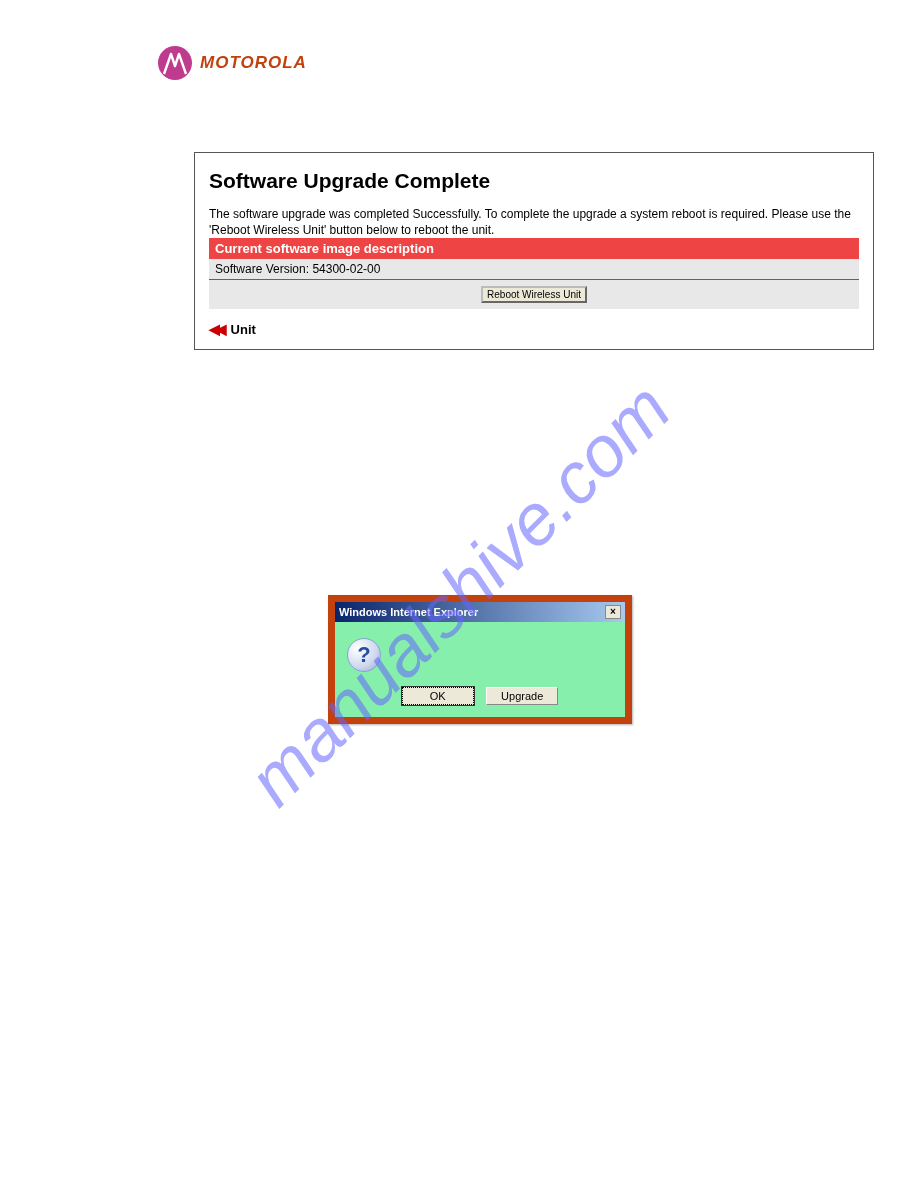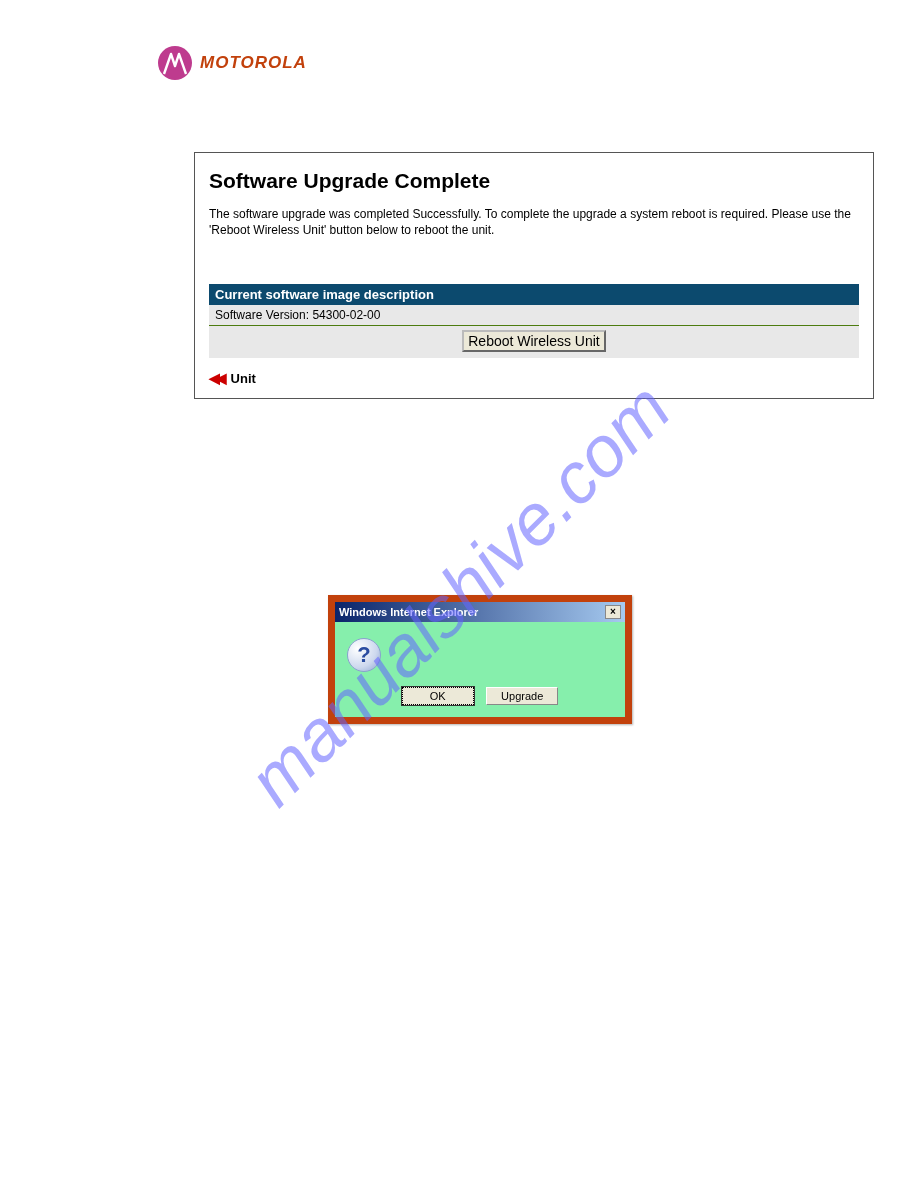--- a/index.html
+++ b/index.html
@@ -61,41 +61,40 @@
     font-size: 21px;
     font-weight: bold;
     margin: 6px 0 14px 0;
   }
   .panel-desc {
     font-size: 12px;
     line-height: 1.3;
     margin-bottom: 0;
   }
   .black-bar {
-    background: #0c4a6e;
+    background: #ef4444;
     color: #fff;
     font-weight: bold;
     font-size: 13px;
     padding: 3px 6px;
-    margin-top: 46px;
   }
   .ver-row {
     background: #e8e8e8;
     padding: 3px 6px;
     font-size: 12px;
     border-bottom: 1px solid #4d7c0f;
   }
   .btn-row {
     background: #e8e8e8;
     padding: 4px 6px 6px 6px;
     text-align: center;
   }
   .reboot-btn {
     font-family: Tahoma, Arial, sans-serif;
-    font-size: 14px;
+    font-size: 10px;
     background: #ece9d8;
     border: 2px outset #bbb;
     padding: 1px 4px;
     cursor: pointer;
   }
   .back-link {
     display: flex;
     align-items: center;
     gap: 8px;
     margin-top: 12px;

